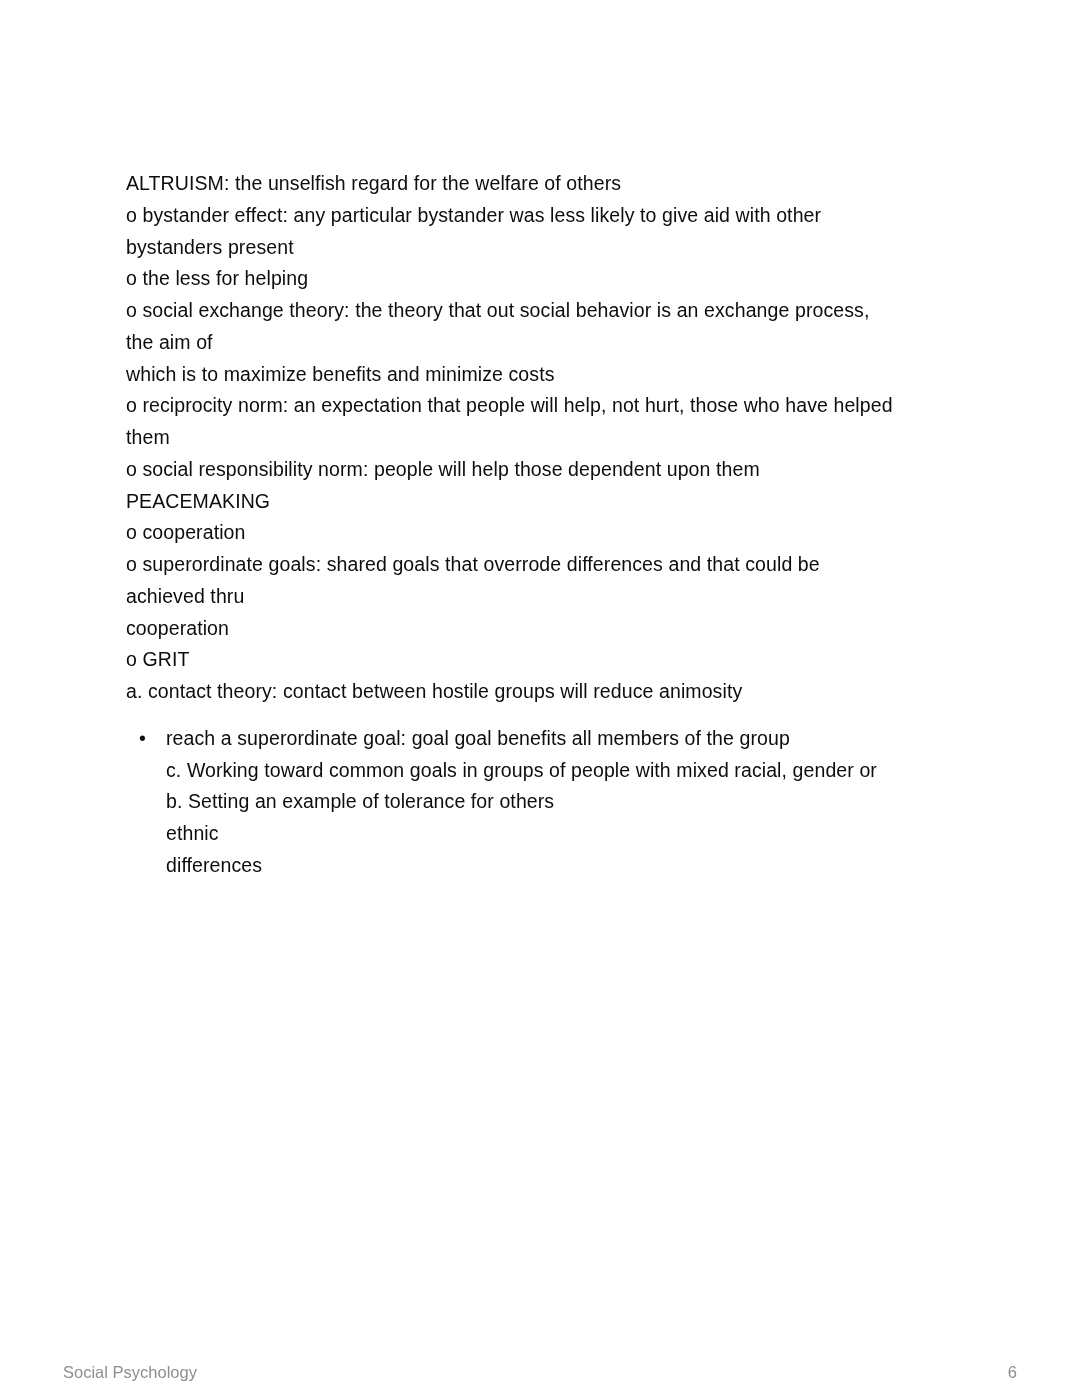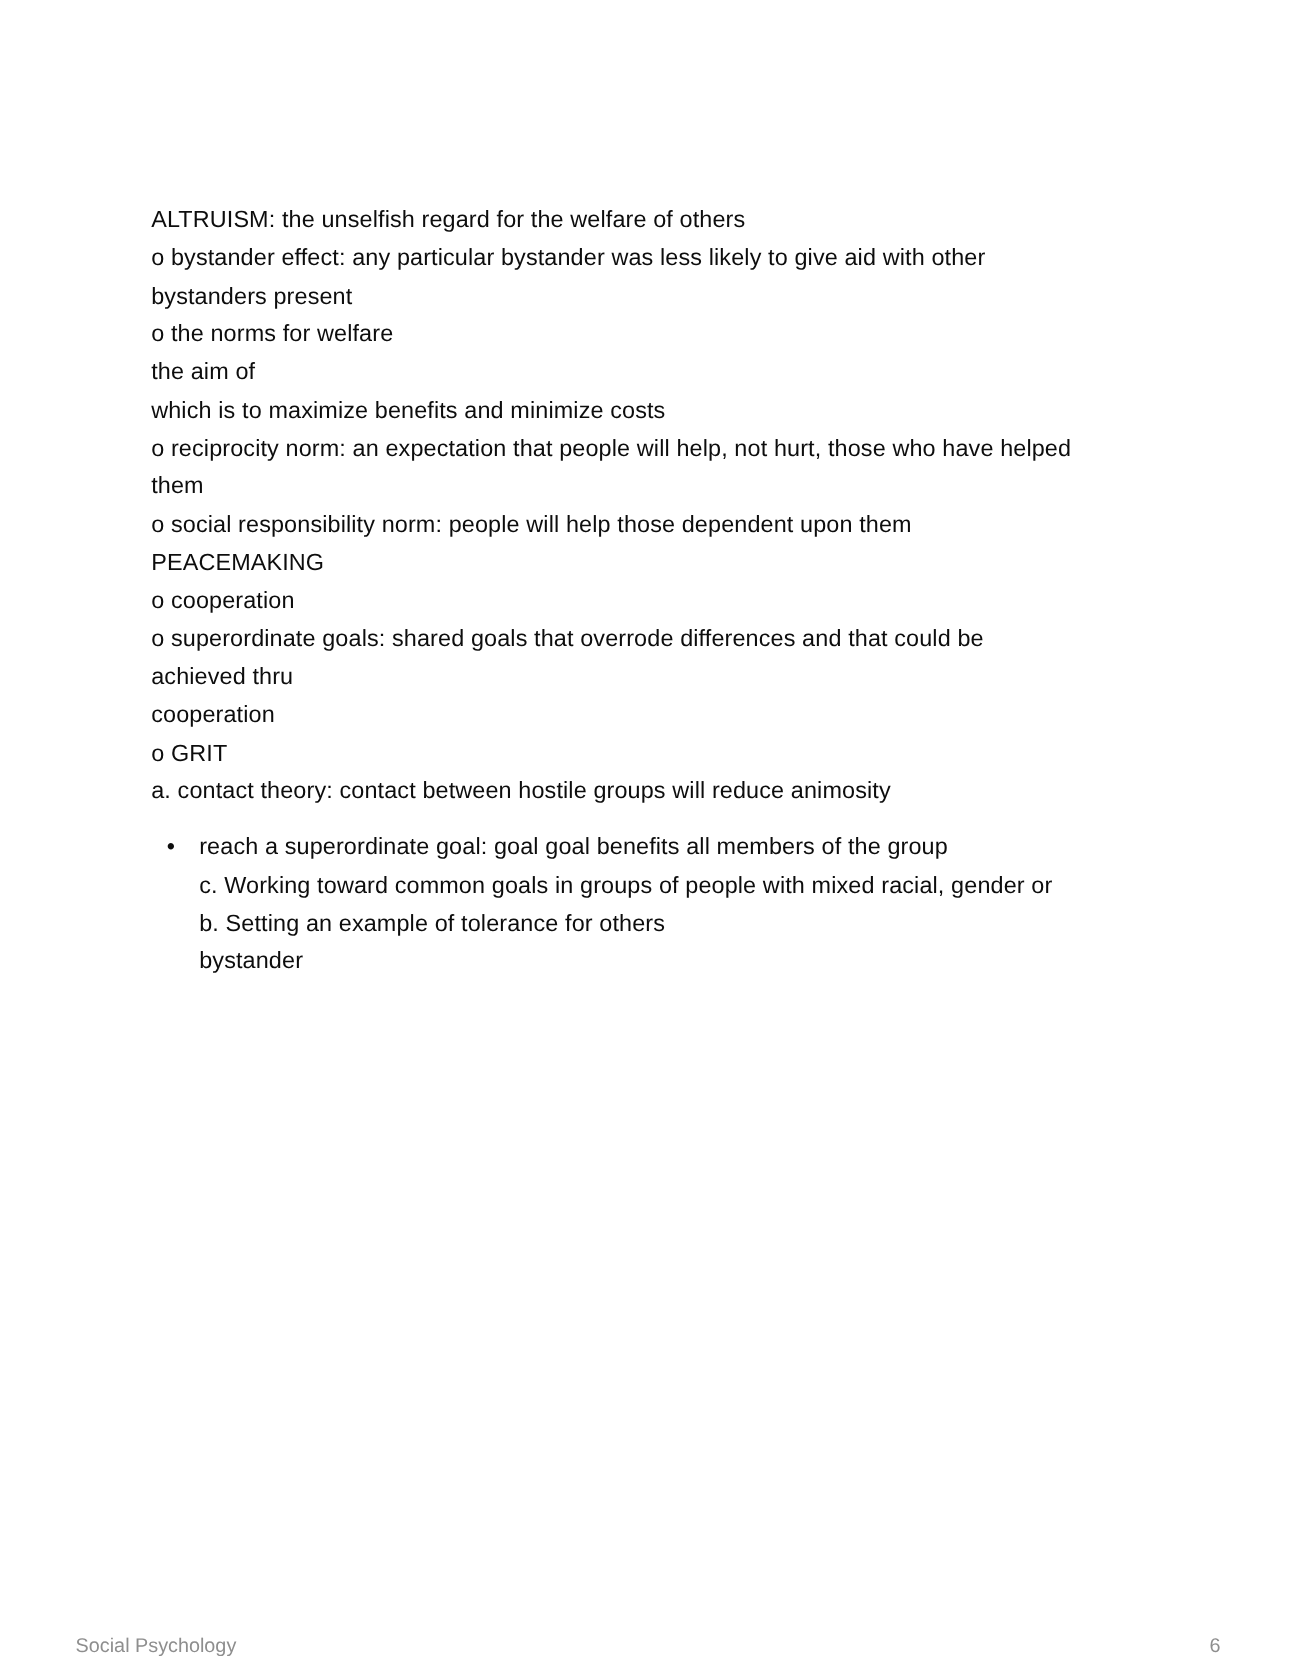--- a/index.html
+++ b/index.html
@@ -64,42 +64,44 @@
 </head>
 <body>
 
 <div class="page">
 
   <div class="content">
     <div>
         <div class="line">ALTRUISM: the unselfish regard for the welfare of others</div>
         <div class="line">o bystander effect: any particular bystander was less likely to give aid with other</div>
         <div class="line">bystanders present</div>
-        <div class="line">o the norms for welfare</div>
+        <div class="line">o the less for helping</div>
+        <div class="line">o social exchange theory: the theory that out social behavior is an exchange process,</div>
         <div class="line">the aim of</div>
         <div class="line">which is to maximize benefits and minimize costs</div>
         <div class="line">o reciprocity norm: an expectation that people will help, not hurt, those who have helped</div>
         <div class="line">them</div>
         <div class="line">o social responsibility norm: people will help those dependent upon them</div>
         <div class="line">PEACEMAKING</div>
         <div class="line">o cooperation</div>
         <div class="line">o superordinate goals: shared goals that overrode differences and that could be</div>
         <div class="line">achieved thru</div>
         <div class="line">cooperation</div>
         <div class="line">o GRIT</div>
         <div class="line">a. contact theory: contact between hostile groups will reduce animosity</div>
       </div>
 
     <div class="bullet-item">
       <span class="bullet-marker">•</span>
       <div class="bullet-lines">
           <div class="line">reach a superordinate goal: goal goal benefits all members of the group</div>
           <div class="line">c. Working toward common goals in groups of people with mixed racial, gender or</div>
           <div class="line">b. Setting an example of tolerance for others</div>
-          <div class="line">bystander</div>
+          <div class="line">ethnic</div>
+          <div class="line">differences</div>
         </div>
     </div>
   </div>
 
   <div class="footer">
     <span>Social Psychology</span>
     <span>6</span>
   </div>
 
 </div>

